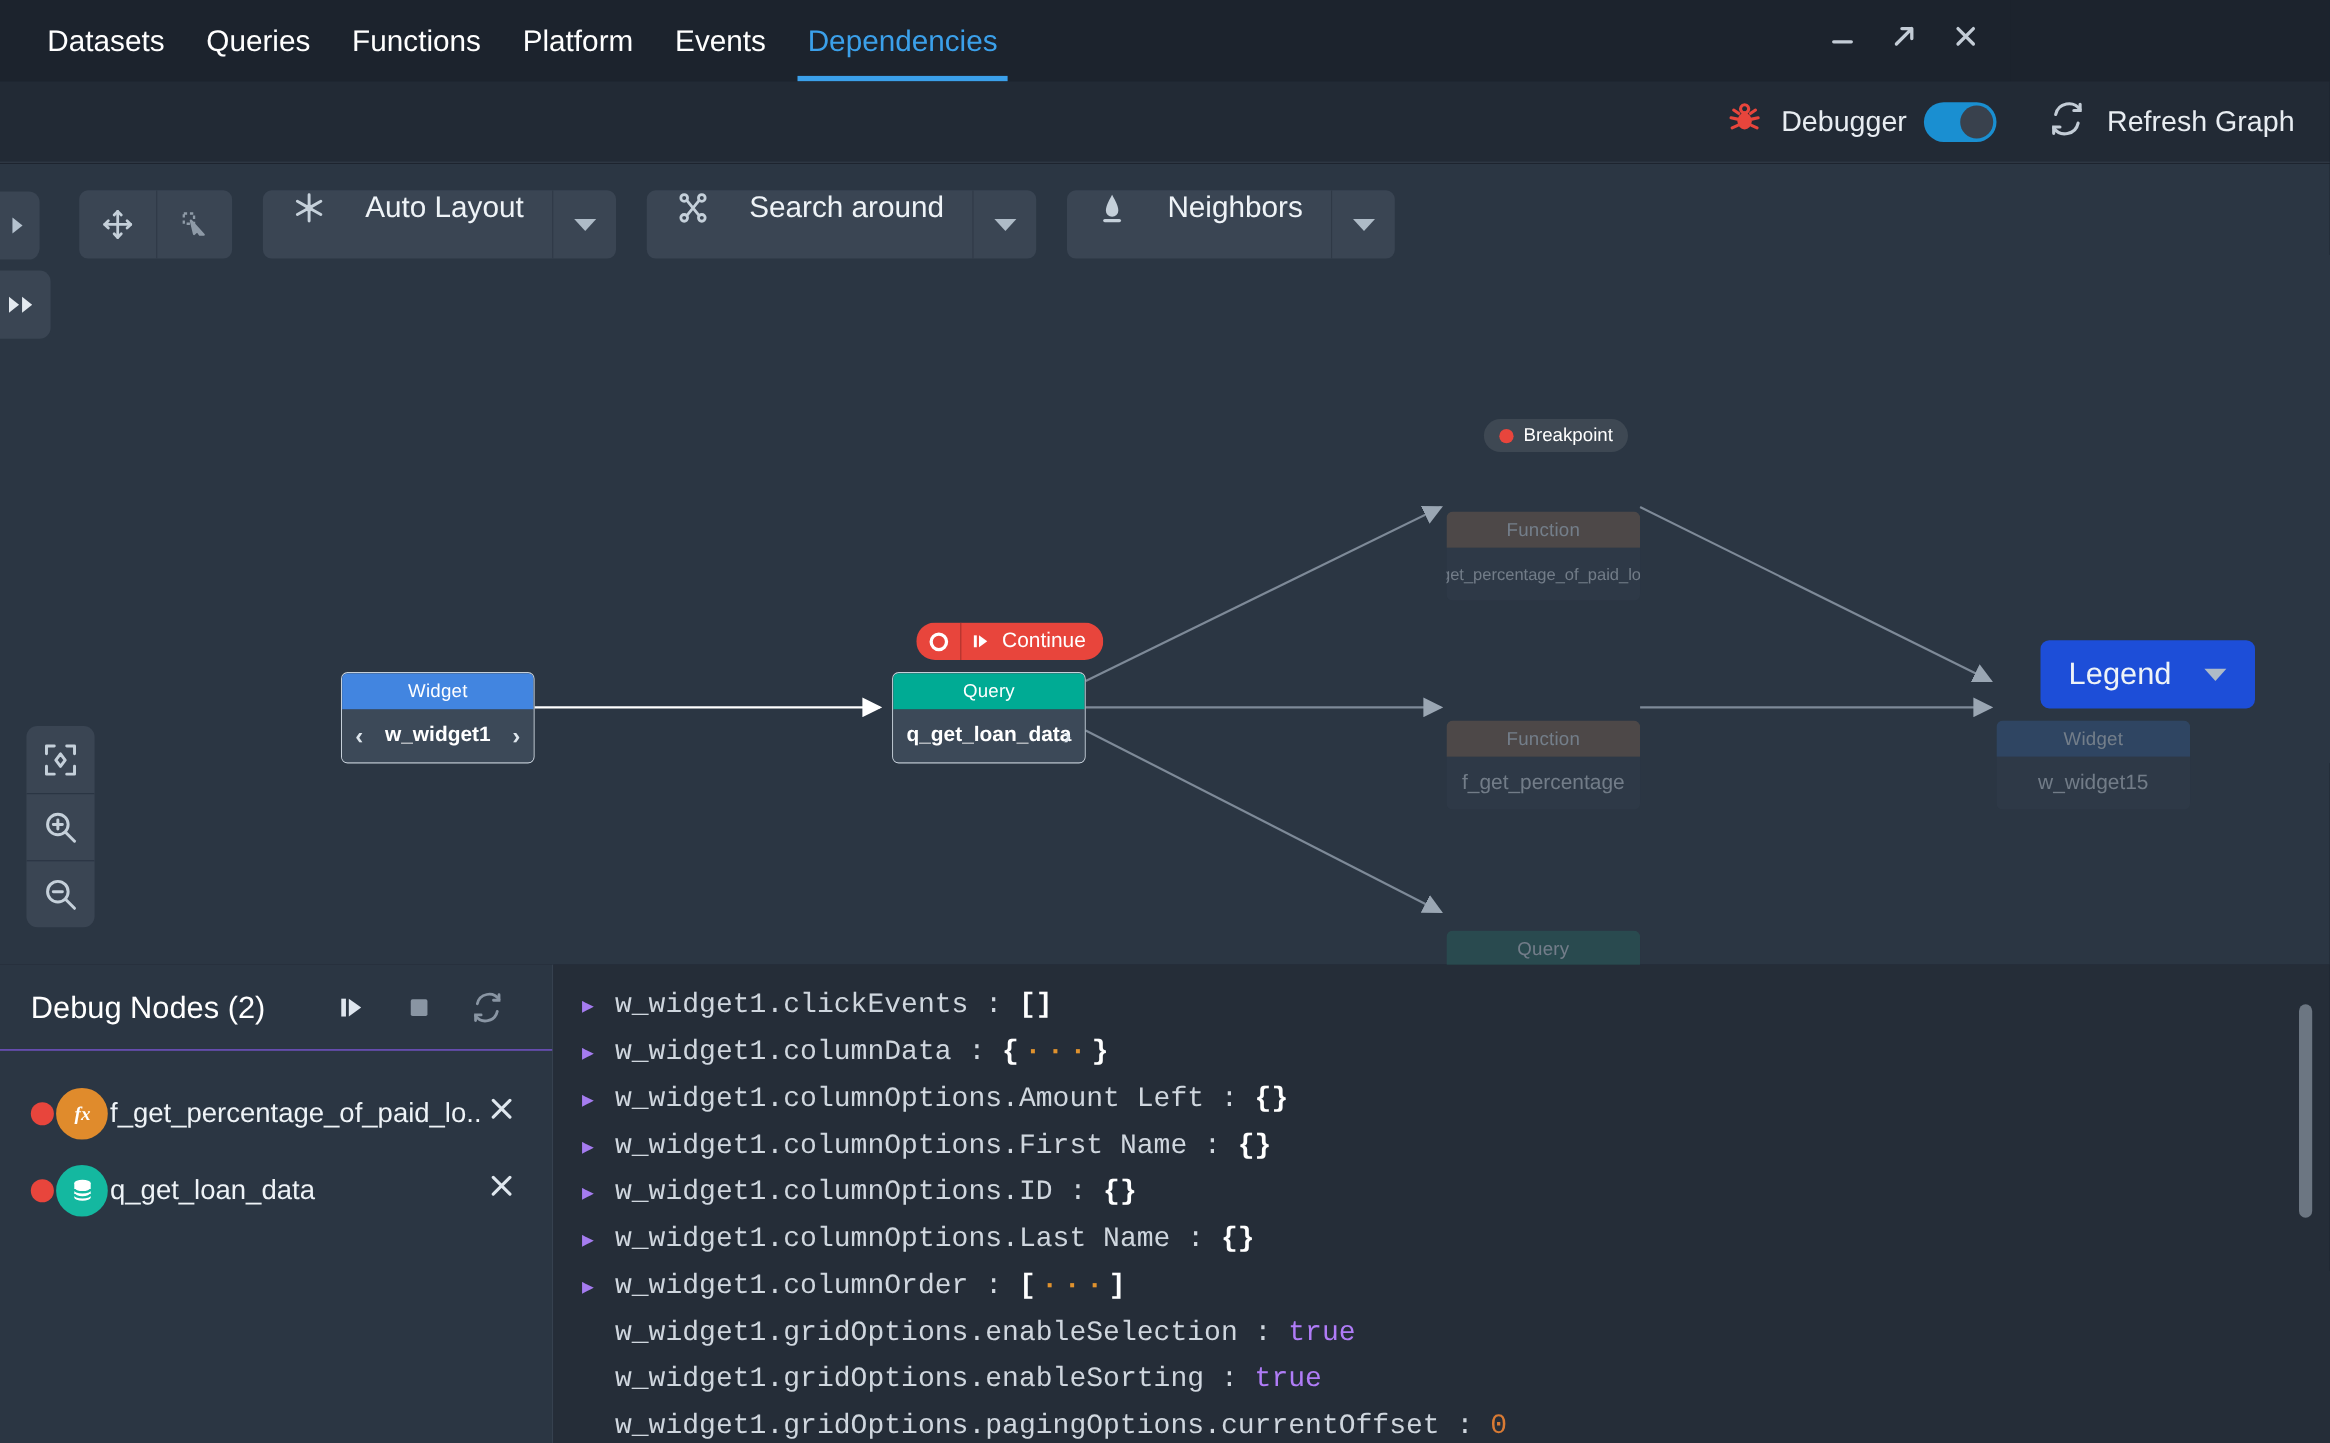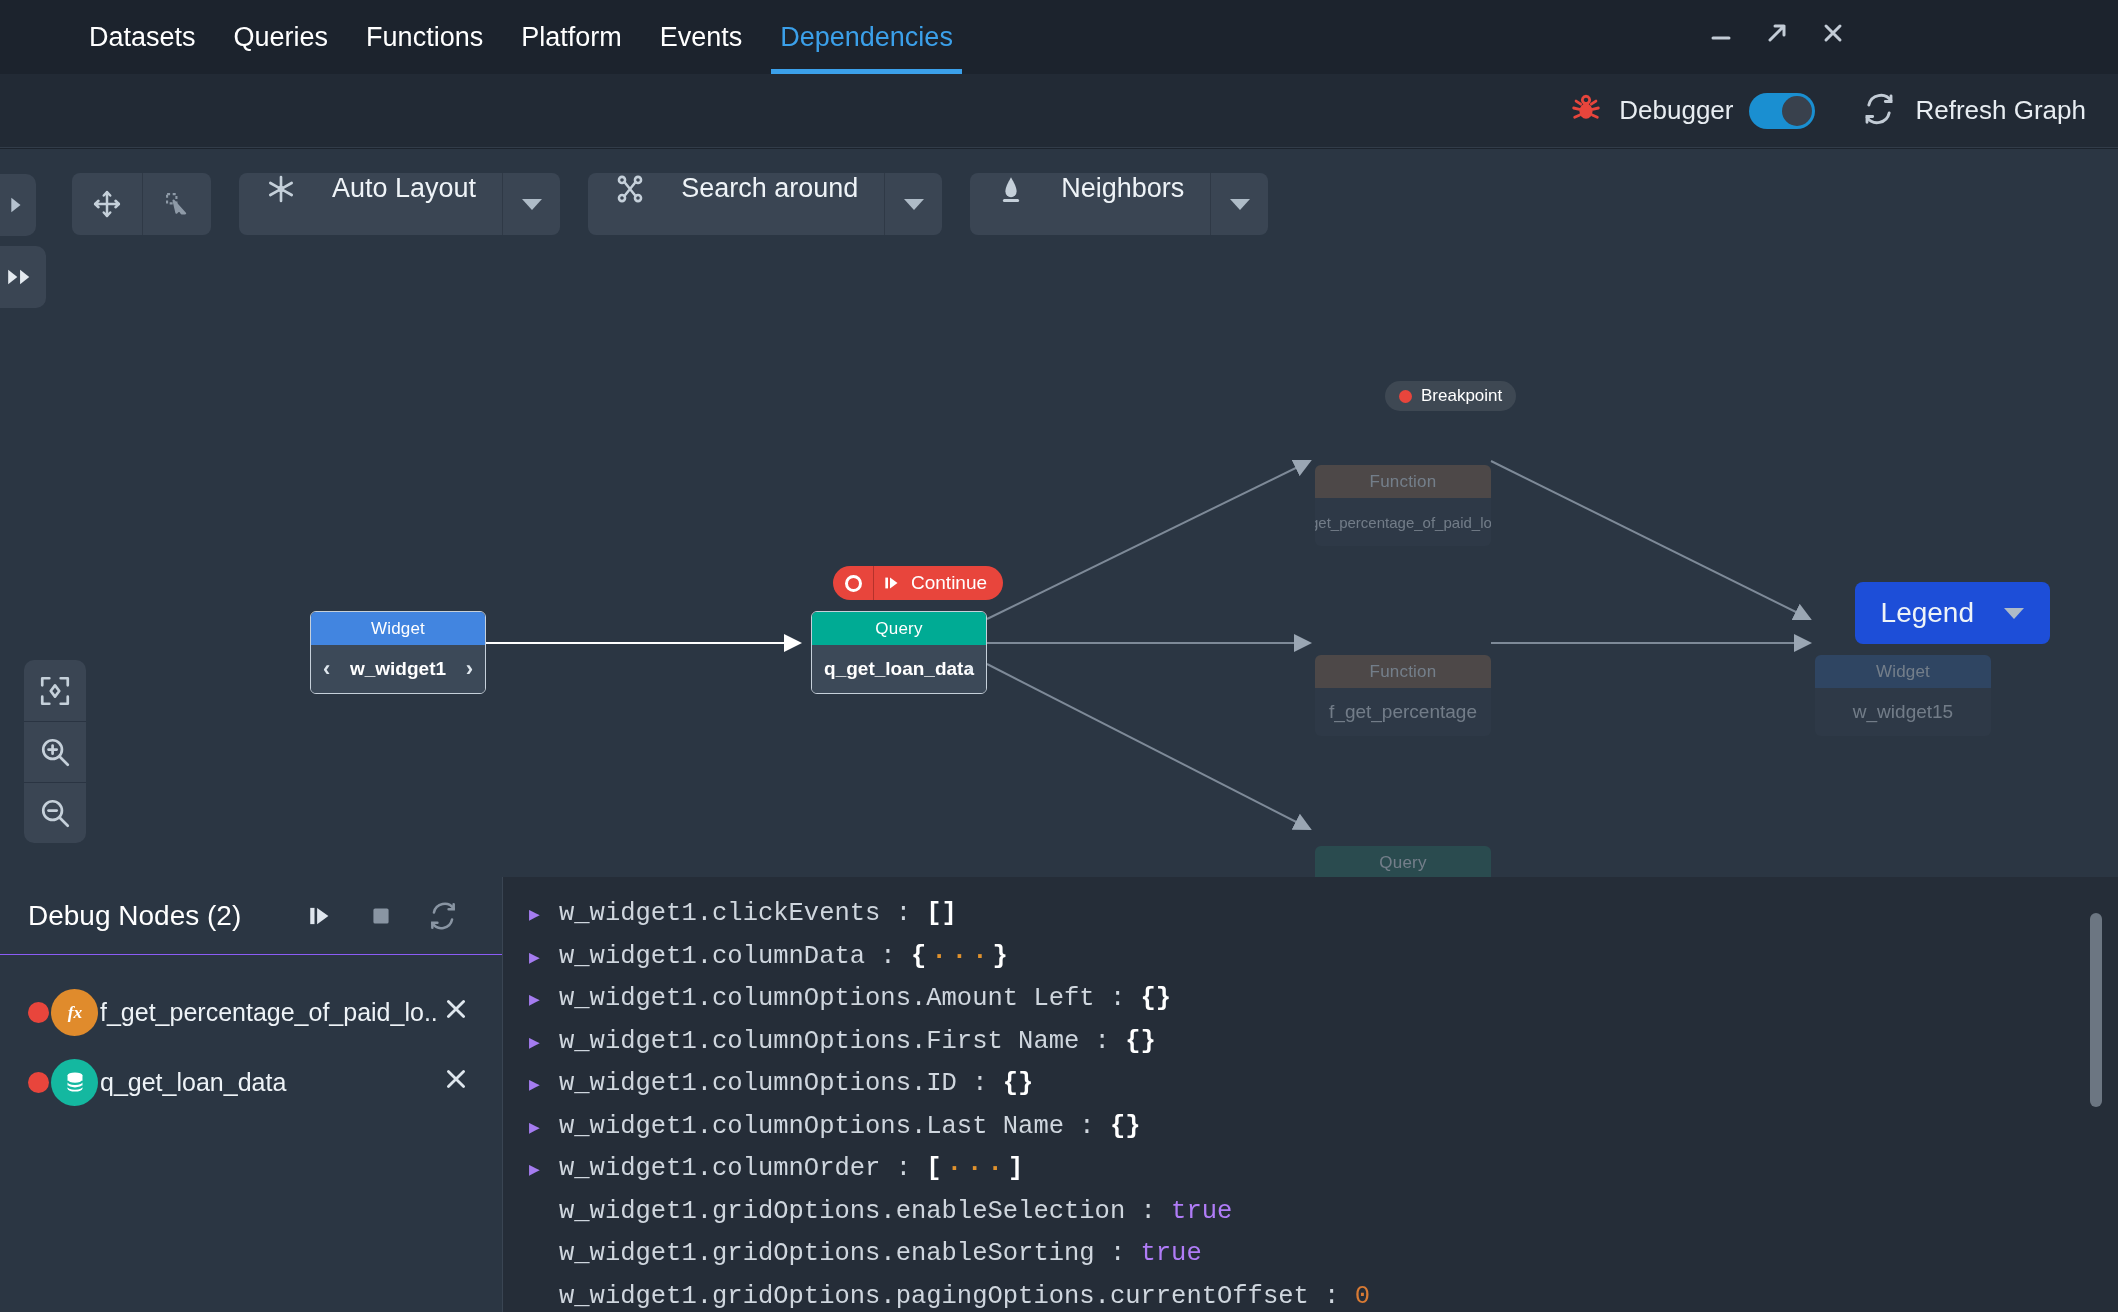--- a/index.html
+++ b/index.html
@@ -8,21 +8,21 @@
     background: #1c232d;
     font-family: "Liberation Sans", sans-serif;
     overflow: hidden;
   }
   .app { position: relative; width: 2118px; height: 1312px; }
 
   
   .titlebar {
     position: absolute; left: 0; top: 0; width: 1828px; height: 74px;
     background: #1c232d;
-    display: flex; align-items: flex-end; margin-left: 46px;
+    display: flex; align-items: flex-end;
   }
   .tabs { display: flex; align-items: flex-end; height: 74px; padding-left: 24px; }
   .tab {
     position: relative; height: 74px; display: flex; align-items: center;
     padding: 0 19px; font-size: 27px; color: #ffffff; cursor: pointer;
     white-space: nowrap;
   }
   .tab.active { color: #3ba0ea; }
   .tab.active::after {
     content: ""; position: absolute; left: 10px; right: 10px; bottom: 0;
@@ -393,21 +393,21 @@
             <span>Continue</span>
           </span>
         </div>
         <div class="node active" style="left: 811px; top: 462px;">
           <div class="nhead" style="background: rgb(0, 171, 148);">Query</div>
           <div class="nbody">
             <span>q_get_loan_data</span>
             <span class="chev r">›</span>
           </div>
         </div>
-        <div class="badge-bp" style="left: 1385px; top: 232px;">
+        <div class="badge-bp" style="left: 1349px; top: 232px;">
           <i class="dot-red"></i>
           <span>Breakpoint</span>
         </div>
         <div class="node dim" style="left: 1315px; top: 272px;">
           <div class="nhead" style="background: rgb(109, 90, 77);">Function</div>
           <div class="nbody">
             <span style="font-size: 15px;">f_get_percentage_of_paid_loan</span>
           </div>
         </div>
         <div class="node dim" style="left: 1315px; top: 462px;">

